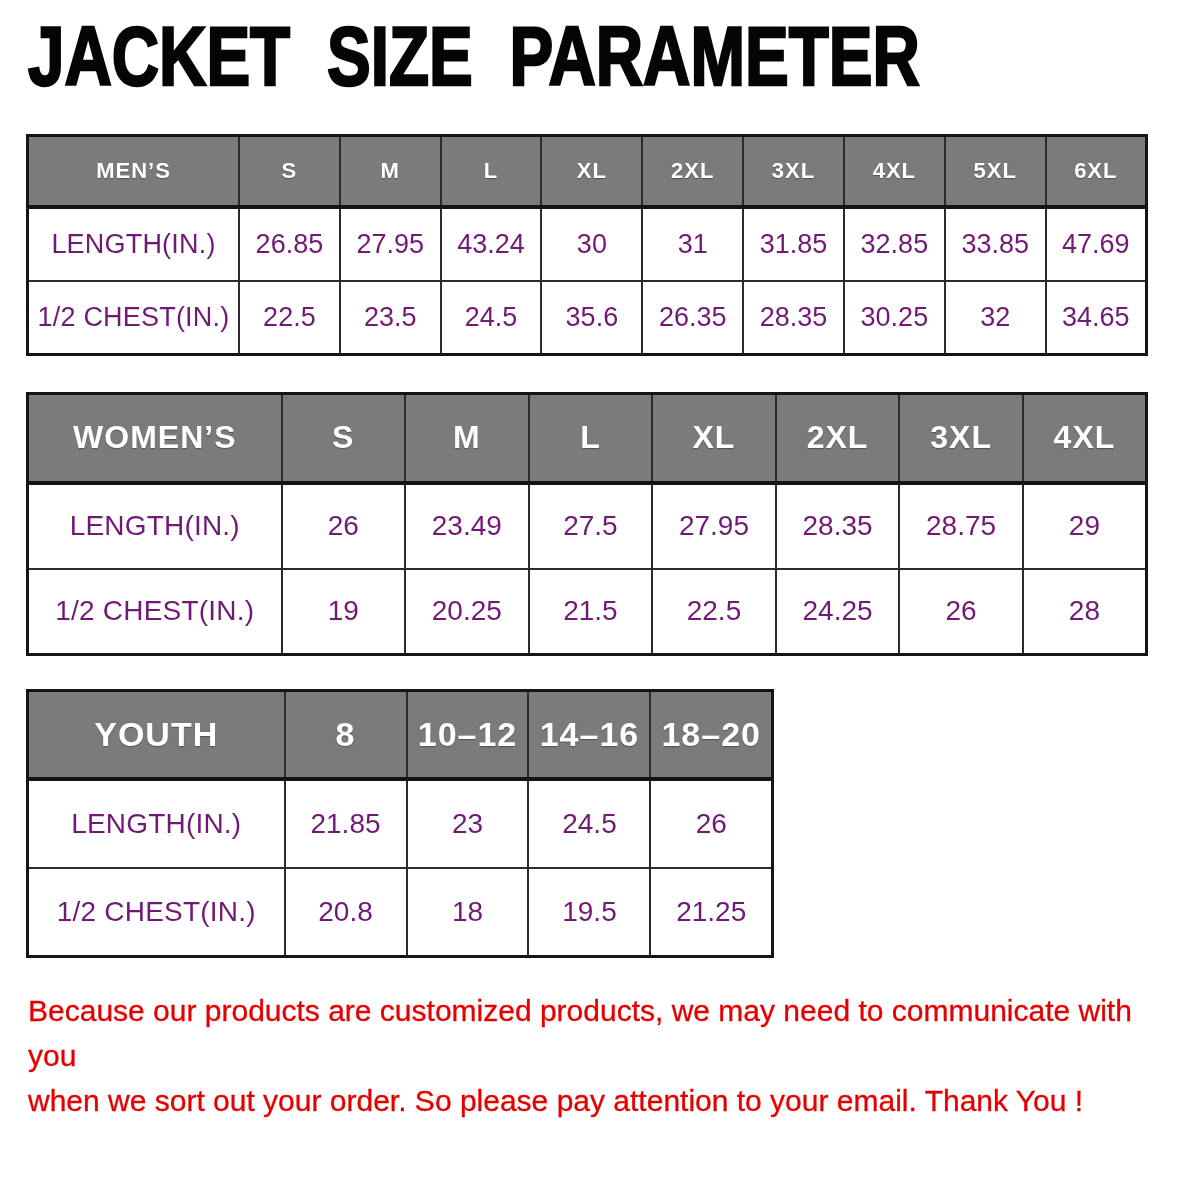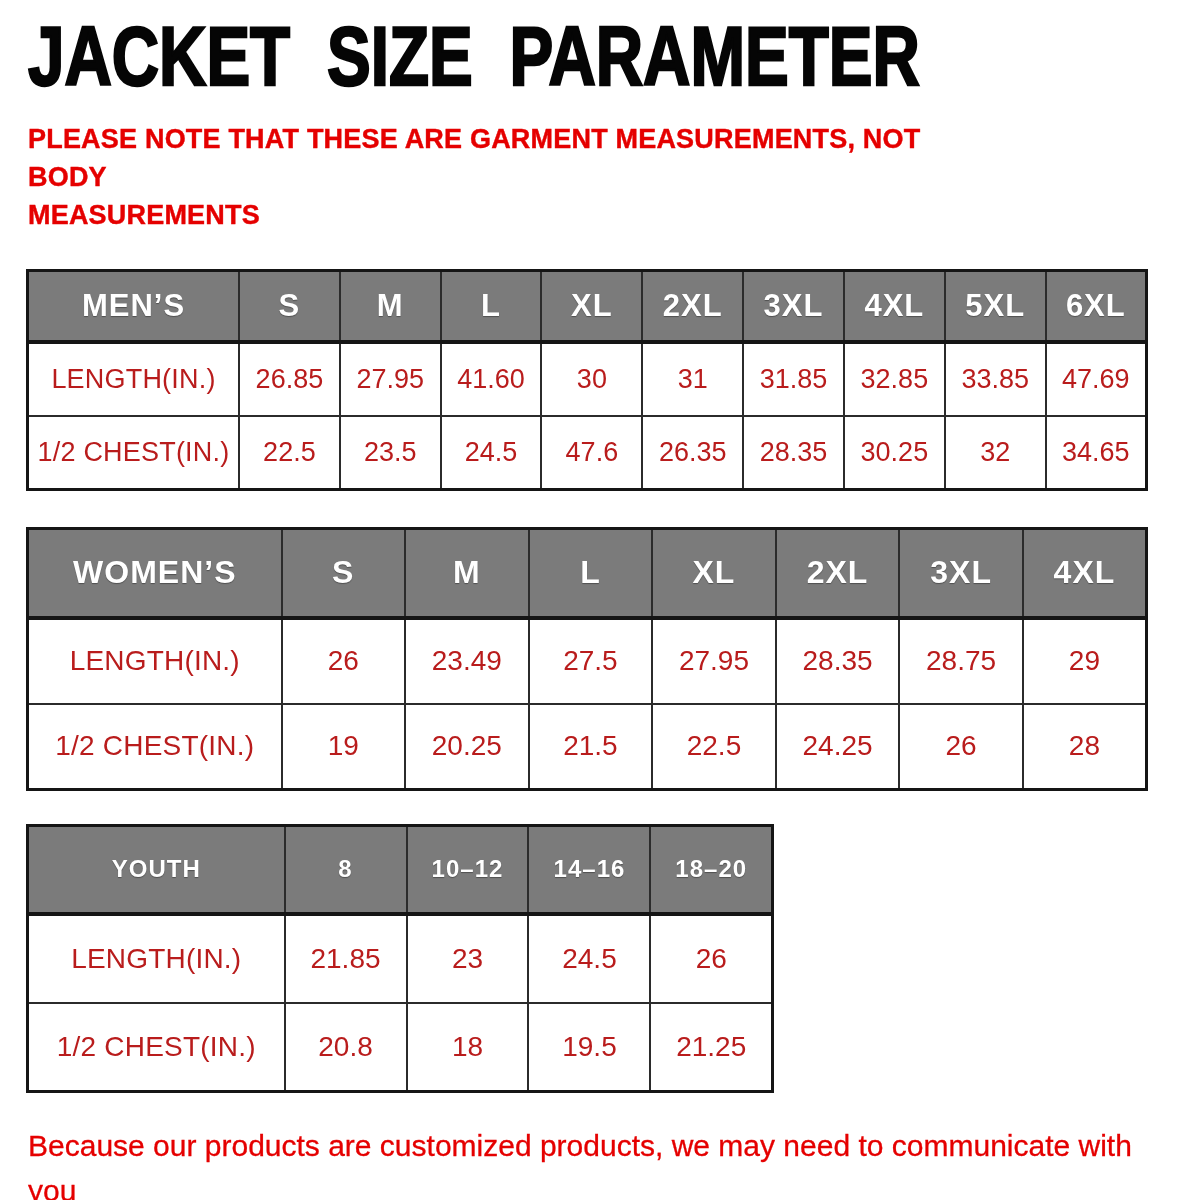--- a/index.html
+++ b/index.html
@@ -32,53 +32,51 @@
   table.size-table th,table.size-table td{
     border:2px solid #2b2b2b;text-align:center;vertical-align:middle;
     padding:0 2px;overflow:hidden;
   }
   table.size-table thead th{
     background:#7b7b7b;color:#ffffff;font-weight:bold;
     border-bottom:4px solid #151515;
     text-shadow:0 1px 1px rgba(0,0,0,0.35);
     letter-spacing:1px;
   }
-  table.size-table tbody td{color:#b91c1c;}
+  table.size-table tbody td{color:#701a75;}
   table.size-table tbody td.row-label{letter-spacing:0.2px;}
   
   .t-mens{width:1122px;margin:34px 0 0 0;}
-  .t-mens thead th{height:68px;font-size:31px;}
+  .t-mens thead th{height:68px;font-size:22px;}
   .t-mens tbody td{height:71px;font-size:27px;}
   .t-mens col.col-label{width:18.9%;}
   
   .t-womens{width:1122px;margin:36px 0 0 0;}
   .t-womens thead th{height:86px;font-size:32px;}
   .t-womens tbody td{height:83px;font-size:28px;}
   .t-womens col.col-label{width:22.7%;}
   
   .t-youth{width:748px;margin:33px 0 0 0;}
-  .t-youth thead th{height:85px;font-size:24px;}
+  .t-youth thead th{height:85px;font-size:34px;}
   .t-youth tbody td{height:86px;font-size:28px;}
   .t-youth col.col-label{width:34.5%;}
   
   .footer-para{
     margin:30px 0 0 2px;max-width:1130px;
     font-size:30px;line-height:1.5;color:var(--red);
     white-space:pre-line;letter-spacing:0px;
     -webkit-text-stroke:0.3px currentColor;
   }
 </style>
 </head>
 <body>
 
 <div class="page" style="--red: #e50000;">
   <h1 class="title">JACKET SIZE PARAMETER</h1>
 
-  <div class="note">PLEASE NOTE THAT THESE ARE GARMENT MEASUREMENTS, NOT BODY
-MEASUREMENTS</div>
 
   <div>
       <table class="size-table t-mens">
         <colgroup>
           <col class="col-label">
           <col>
           <col>
           <col>
           <col>
           <col>
@@ -99,34 +97,34 @@
             <th>4XL</th>
             <th>5XL</th>
             <th>6XL</th>
           </tr>
         </thead>
         <tbody>
           <tr>
             <td class="row-label">LENGTH(IN.)</td>
             <td>26.85</td>
             <td>27.95</td>
-            <td>41.60</td>
+            <td>43.24</td>
             <td>30</td>
             <td>31</td>
             <td>31.85</td>
             <td>32.85</td>
             <td>33.85</td>
             <td>47.69</td>
           </tr>
           <tr>
             <td class="row-label">1/2 CHEST(IN.)</td>
             <td>22.5</td>
             <td>23.5</td>
             <td>24.5</td>
-            <td>47.6</td>
+            <td>35.6</td>
             <td>26.35</td>
             <td>28.35</td>
             <td>30.25</td>
             <td>32</td>
             <td>34.65</td>
           </tr>
         </tbody>
       </table>
     </div>
   <div>

